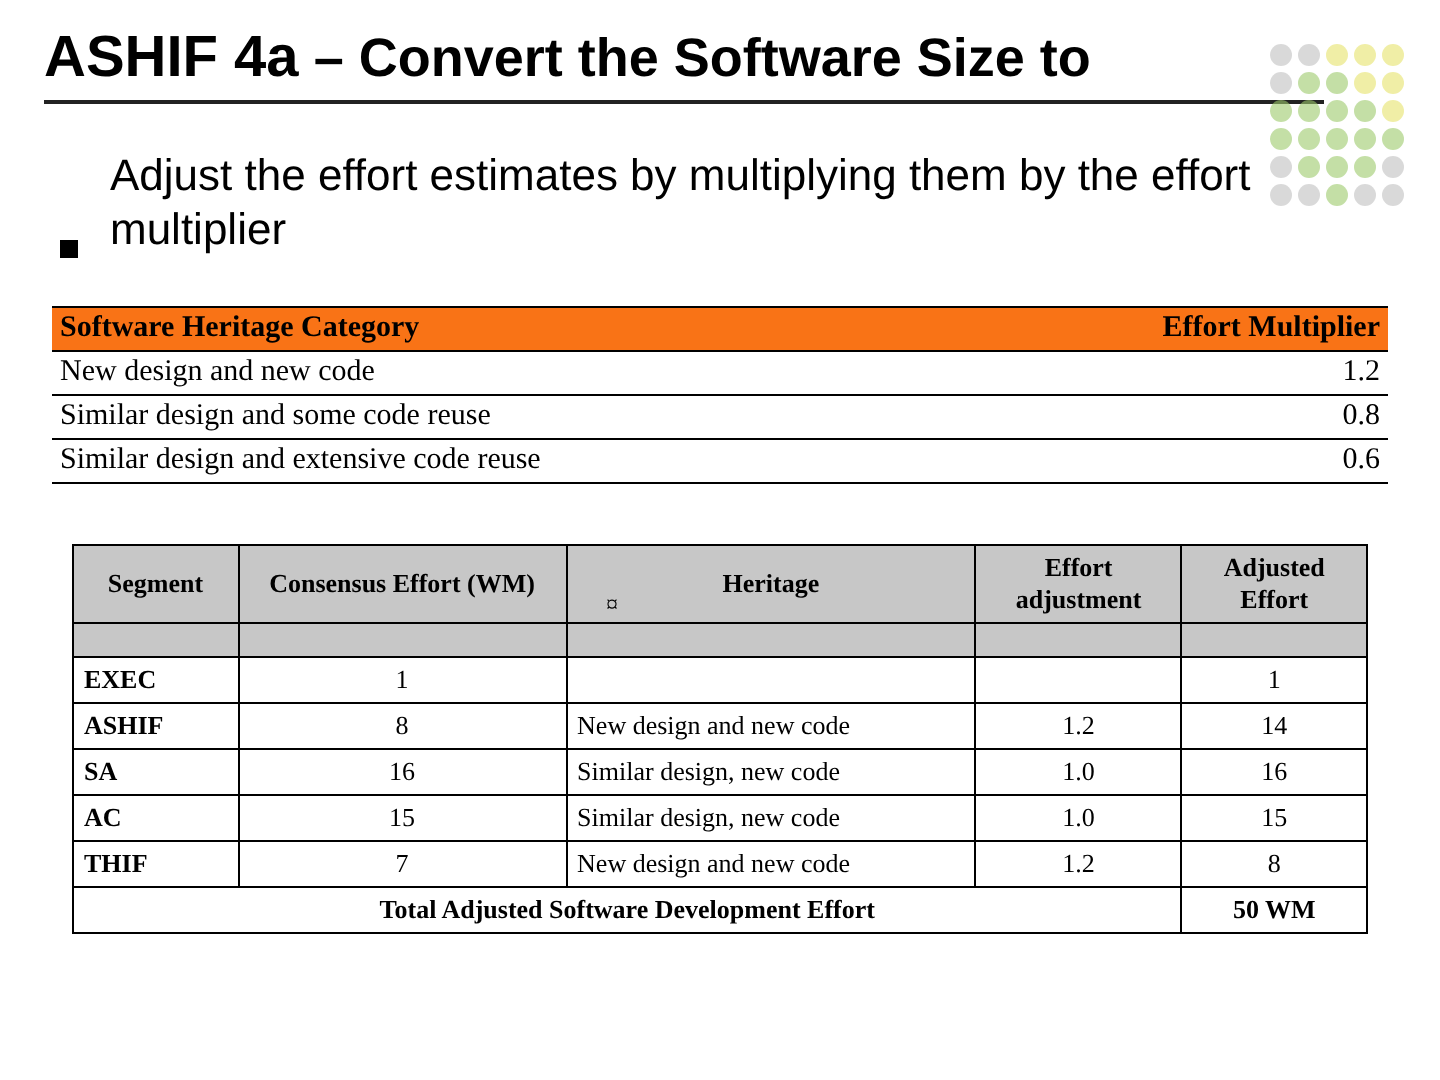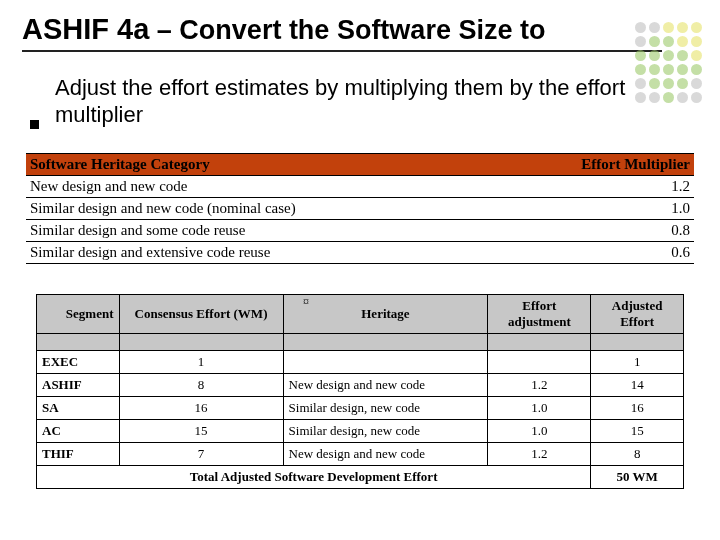--- a/index.html
+++ b/index.html
@@ -82,21 +82,21 @@
     border-collapse: collapse;
     font-family: "Times New Roman", Times, serif;
   }
   table.t1 th, table.t1 td {
     border-bottom: 1px solid #000;
     font-size: 15px;
     padding: 2px 4px;
     text-align: left;
   }
   table.t1 th {
-    background: #c2410c;
+    background: #f97316;
     font-weight: bold;
   }
   table.t1 th.mult, table.t1 td.mult {
     text-align: right;
     width: 170px;
   }
   table.t1 tr.first-row th {
     border-top: 1px solid #000;
   }
 
@@ -118,21 +118,21 @@
     text-align: center;
   }
   table.t2 td.seg {
     font-weight: bold;
     width: 70px;
     text-align: left;
   }
   table.t2 td.ce, table.t2 td.ea, table.t2 td.ae {
     text-align: center;
   }
-  table.t2 th.seg-h { width: 70px; text-align: right; }
+  table.t2 th.seg-h { width: 70px; }
   table.t2 th.ce-h  { width: 150px; }
   table.t2 th.her-h { width: 190px; }
   table.t2 th.ea-h  { width: 90px; }
   table.t2 th.ae-h  { width: 80px; }
   table.t2 td.her { text-align: left; }
   table.t2 tr.spacer td {
     height: 10px;
     background: #c7c7c7;
   }
   table.t2 tr.total td.total-label {
@@ -210,24 +210,20 @@
         <th>Software Heritage Category</th>
         <th class="mult">Effort Multiplier</th>
       </tr>
       </tbody>
         <tbody>
           <tr>
             <td>New design and new code</td>
             <td class="mult">1.2</td>
           </tr>
           <tr>
-            <td>Similar design and new code (nominal case)</td>
-            <td class="mult">1.0</td>
-          </tr>
-          <tr>
             <td>Similar design and some code reuse</td>
             <td class="mult">0.8</td>
           </tr>
           <tr>
             <td>Similar design and extensive code reuse</td>
             <td class="mult">0.6</td>
           </tr>
         </tbody>
     </table>
   </div>

